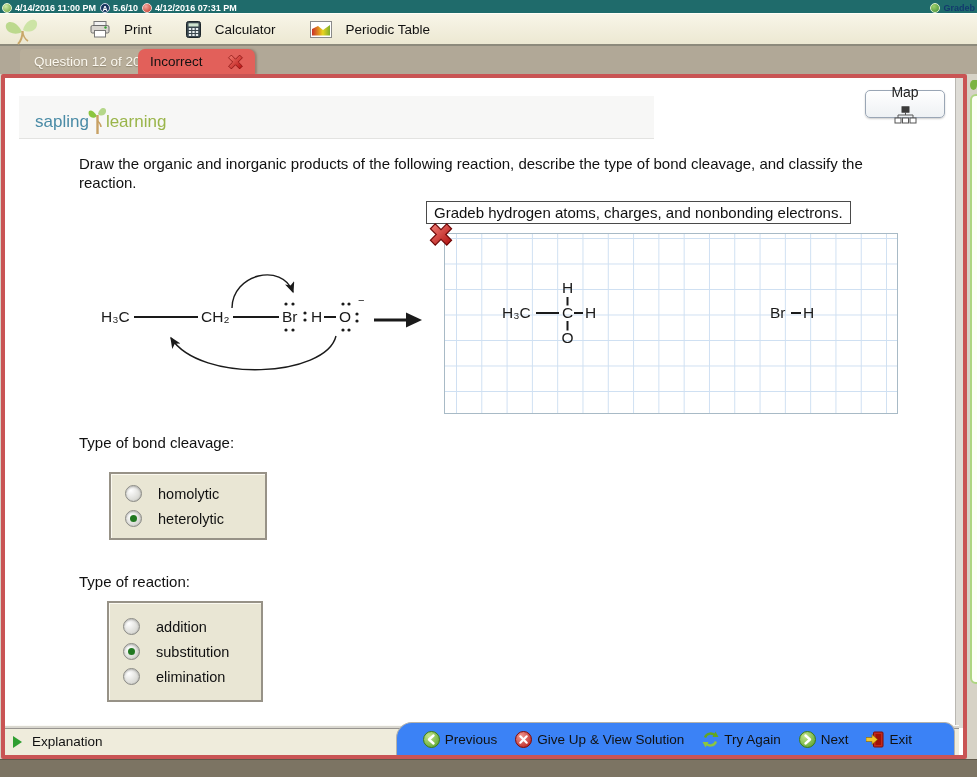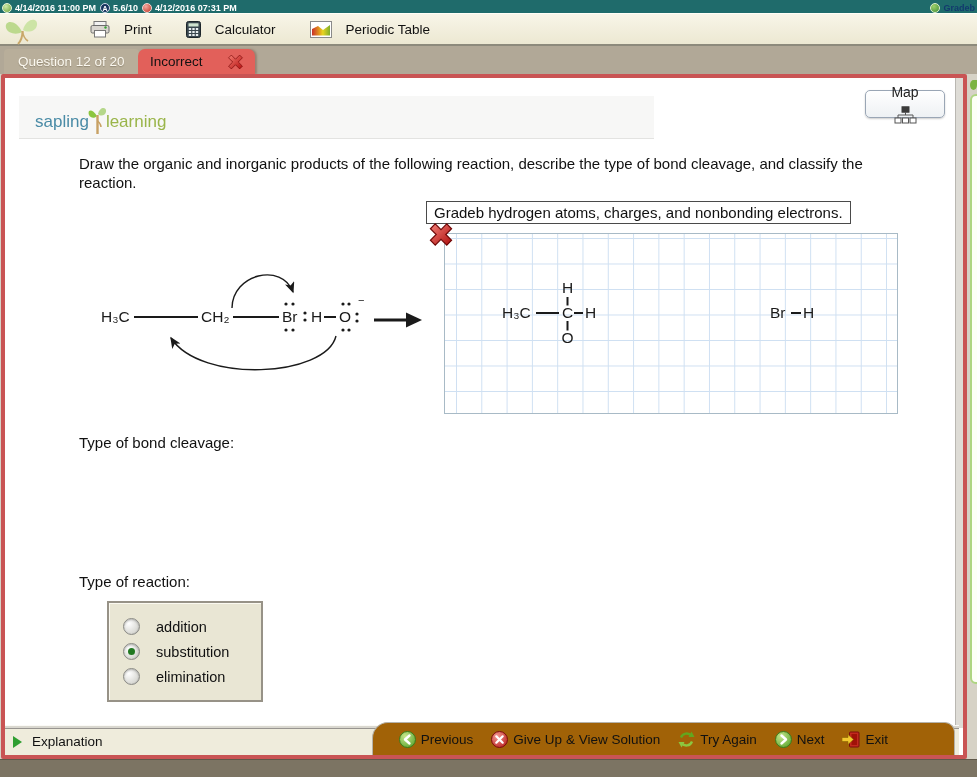--- a/index.html
+++ b/index.html
@@ -26,21 +26,21 @@
              border-bottom:2px solid #8d8a7c; display:flex; align-items:center; }
   .sapling-leaf { position:absolute; left:2px; top:1px; width:44px; height:30px; }
   .tool-btn { display:flex; align-items:center; gap:14px; background:transparent; border:none;
               font-family:inherit; font-size:13.5px; color:#111; cursor:pointer; padding:3px 6px; }
   .tool-btn:nth-of-type(1){ margin-left:84px; }
   .tool-btn + .tool-btn { margin-left:22px; }
   .tool-ic { display:inline-flex; }
 
   
   .tabbar { position:absolute; left:0; top:46px; width:977px; height:28px; background:#b1a897; }
-  .qtab { position:absolute; left:4px; top:3px; height:25px; padding:0 14px; background:#b8ae9a;
+  .qtab { position:absolute; left:20px; top:3px; height:25px; padding:0 14px; background:#b8ae9a;
           border-radius:4px 4px 0 0; color:#fbf8ef; font-size:13.5px; display:flex; align-items:center;
           text-shadow:0 1px 1px rgba(90,80,60,.4); cursor:pointer; }
   .itab { position:absolute; left:138px; top:3px; height:25px; padding:0 10px 0 12px; background:#e2605a;
           border-radius:7px 7px 0 0; color:#111; font-size:13.5px; display:flex; align-items:center; gap:23px;
           box-shadow:2px 0 2px rgba(100,60,50,.35); cursor:pointer; }
 
   
   .panel { position:absolute; left:1px; top:74px; width:966px; height:685px;
            background:#ffffff; border:4px solid #c95454; border-radius:2px; }
 
@@ -87,21 +87,21 @@
   .radio.checked::after { content:""; position:absolute; left:4px; top:4px; width:7px; height:7px;
                           border-radius:50%; background:#217821; }
   .radio-label { font-size:14.5px; color:#111; }
 
   
   .panel-footer { position:absolute; left:0; right:4px; bottom:0; height:27px; background:#efecdc;
                   border-top:1px solid #979490; box-shadow:0 -2px 0 #d9d7cf, 0 -3px 0 #fbfaf6; }
   .explanation { position:absolute; left:8px; top:5px; display:flex; align-items:center; gap:10px;
                  font-size:13.5px; color:#111; cursor:pointer; }
   .tri { width:0; height:0; border-left:9px solid #2f9e31; border-top:6px solid transparent; border-bottom:6px solid transparent; }
-  .nav-tab { position:absolute; right:4px; bottom:0; height:33px; padding:0 66px 0 26px; background:#a16207;
+  .nav-tab { position:absolute; right:4px; bottom:0; height:33px; padding:0 42px 0 26px; background:#3b82f6;
              border:1px solid #b5b2aa; border-bottom:none; border-radius:16px 10px 0 0;
              display:flex; align-items:center; gap:18px; }
   .nav-btn { display:flex; align-items:center; gap:5px; background:transparent; border:none; font-family:inherit;
              font-size:13.5px; color:#111; cursor:pointer; white-space:nowrap; padding:0; }
 
   
   .scroll-strip { position:absolute; right:0; top:0; bottom:27px; width:8px; background:#dedcd6; border-left:1px solid #b9b7b1; }
   .right-fragment { position:absolute; right:0; top:78px; width:7px; height:614px; }
   .frag-leaf { position:absolute; right:0; top:2px; width:7px; height:10px; background:#7cb342; border-radius:60% 0 60% 60%; }
   .frag-box { position:absolute; right:-4px; top:16px; width:11px; height:590px; background:#fdfff6;
@@ -314,20 +314,30 @@
       <text x="272" y="42" style="font-size:11px">−</text>
       <path d="M250,74 C240,115 115,122 85,76" fill="none" stroke="#1a1a1a" stroke-width="1.4" marker-end="url(#ah)"></path>
 
       <g>
         <line x1="288" y1="58" x2="321" y2="58" stroke="#1a1a1a" stroke-width="2.8"></line>
         <polygon points="320,50.5 336,58 320,65.5" fill="#1a1a1a"></polygon>
       </g>
     </svg>
 
     <div class="sec-label lbl-cleavage">Type of bond cleavage:</div>
+    <div class="radio-box box-cleavage">
+      <div class="radio-row">
+        <span class="radio"></span>
+        <span class="radio-label">homolytic</span>
+      </div>
+      <div class="radio-row">
+        <span class="radio checked"></span>
+        <span class="radio-label">heterolytic</span>
+      </div>
+    </div>
 
     <div class="sec-label lbl-reaction">Type of reaction:</div>
     <div class="radio-box box-reaction">
       <div class="radio-row">
         <span class="radio"></span>
         <span class="radio-label">addition</span>
       </div>
       <div class="radio-row">
         <span class="radio checked"></span>
         <span class="radio-label">substitution</span>

